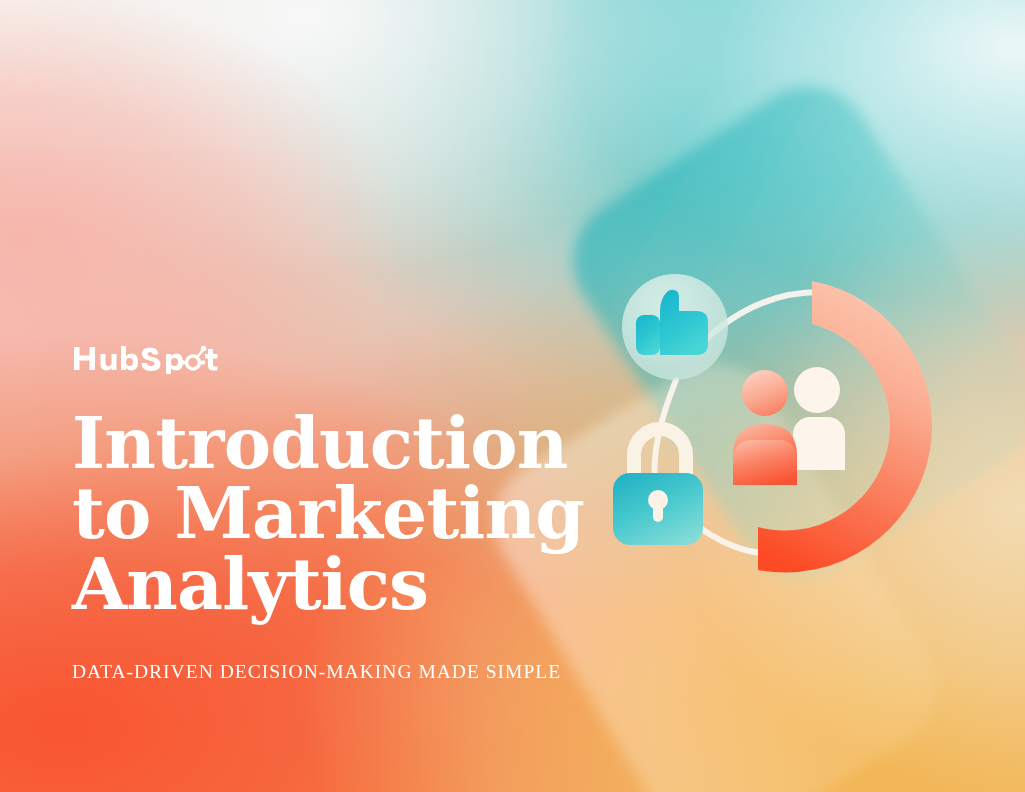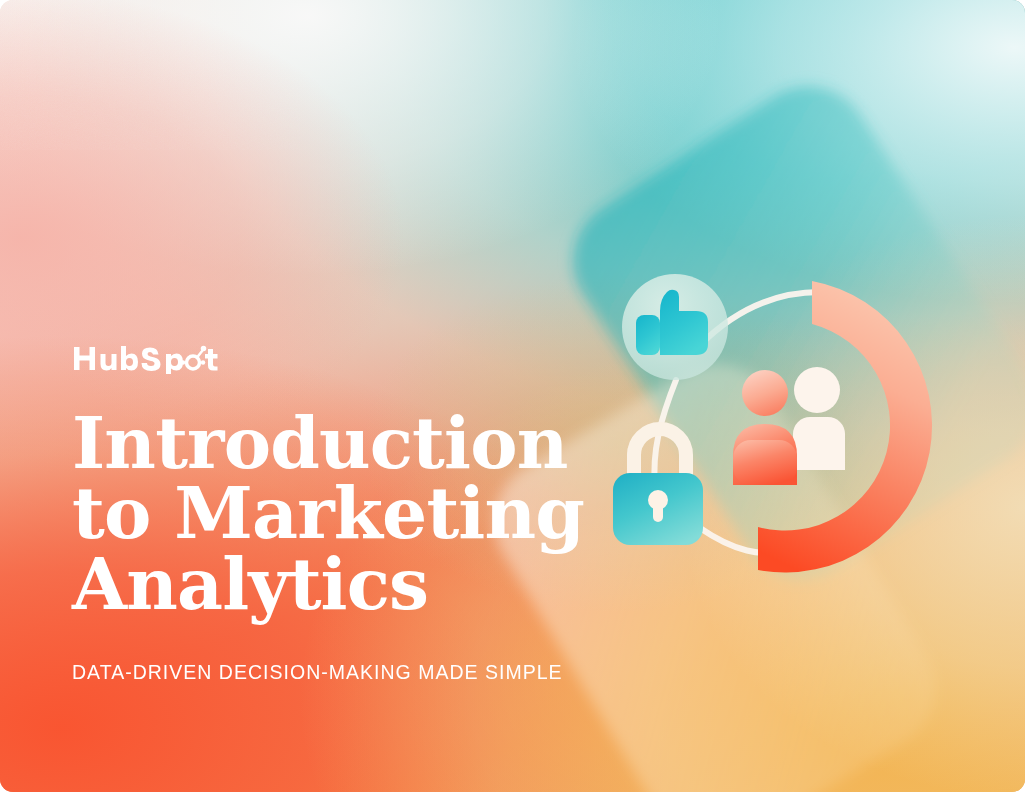--- a/index.html
+++ b/index.html
@@ -10,21 +10,20 @@
   body {
     font-family: "Liberation Sans", sans-serif;
   }
 
   .cover {
     position: relative;
     width: 1025px;
     height: 792px;
     overflow: hidden;
     background: #f4e7e0;
-    border-radius: 13px;
   }
 
   
   .bg-layer {
     position: absolute;
     inset: 0;
     pointer-events: none;
   }
   .bg-base {
     background:
@@ -130,21 +129,21 @@
     font-family: "DejaVu Serif", "Liberation Serif", serif;
     font-weight: 700;
     font-size: 71px;
     line-height: 0.99;
     letter-spacing: -0.012em;
     color: #ffffff;
     white-space: pre-line;
   }
   .cover-subtitle {
     margin: 42px 0 0 0;
-    font-family: Liberation Sans, sans-serif;
+    font-family: Liberation Serif, serif;
     font-weight: 500;
     font-size: 19.5px;
     letter-spacing: 0.052em;
     color: #ffffff;
     text-transform: uppercase;
   }
 </style>
 </head>
 <body>
 

